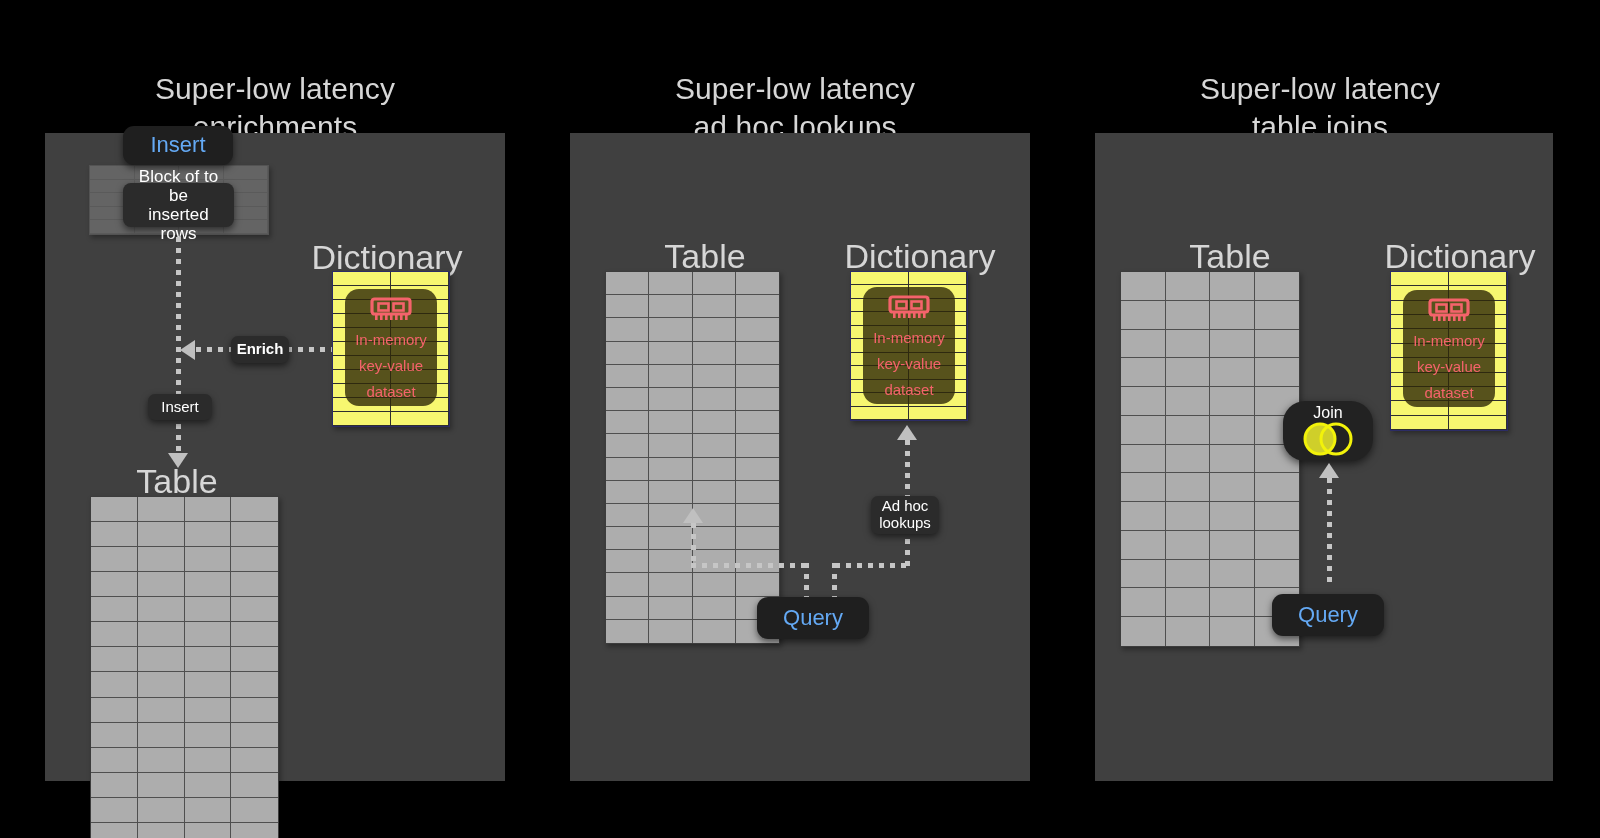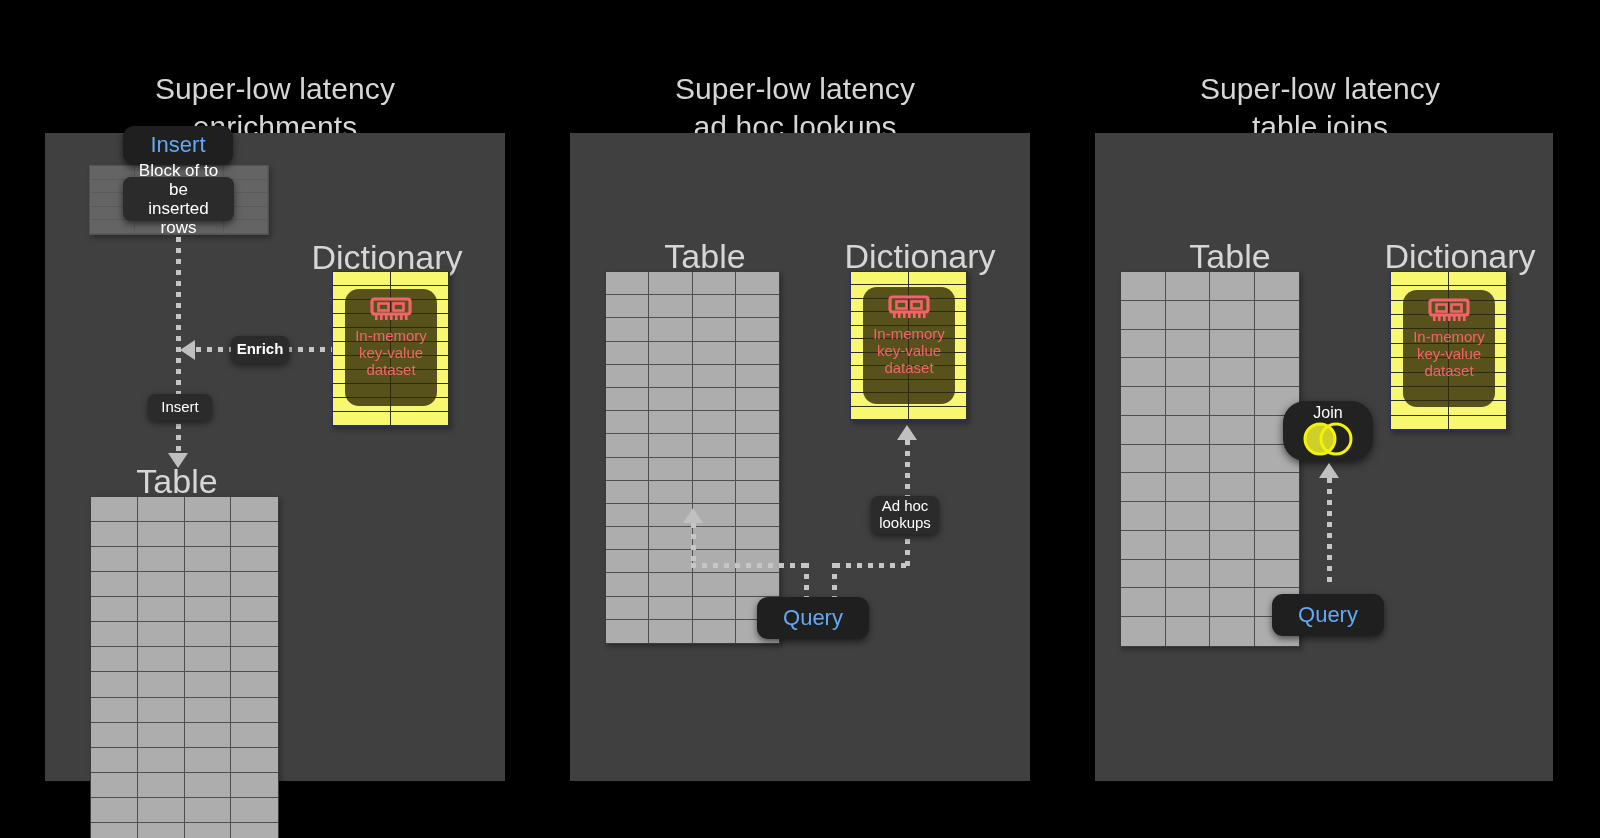--- a/index.html
+++ b/index.html
@@ -68,21 +68,21 @@
   
   .mem-box {
     position: absolute;
     background: rgba(46,40,8,.80);
     border-radius: 14px;
     display: flex; flex-direction: column;
     align-items: center; justify-content: flex-start;
     padding-top: 8px;
   }
   .mem-text {
-    color: #f4636b; font-size: 15px; line-height: 17px;
+    color: #f4636b; font-size: 15px; line-height: 26px;
     text-align: center; white-space: pre-line; margin-top: 4px;
   }
 
   
   .join-badge {
     position: absolute; background: #222; border-radius: 10px;
     box-shadow: 0 3px 8px rgba(0,0,0,.6);
     display:flex; flex-direction: column; align-items:center; justify-content:flex-start;
     padding-top: 3px;
   }
@@ -127,21 +127,21 @@
         <div class="cell lastrow"></div>
         <div class="cell lastrow"></div>
         <div class="cell lastrow"></div>
         <div class="cell lastcol lastrow"></div>
       </div>
 
     <div class="badge blue" style="left:78px; top:-7px; width:110px; height:39px;">
       <span>Insert</span>
     </div>
 
-    <div class="badge mid" style="left:78px; top:44px; width:111px; height:44px; white-space:pre-line;">
+    <div class="badge mid" style="left:78px; top:50px; width:111px; height:44px; white-space:pre-line;">
       <span>Block of to be
 inserted rows</span>
     </div>
 
     <div class="dot-v" style="left:131px; top:104px; height:220px;"></div>
     <div class="arrow down" style="left:123px; top:320px;"></div>
 
     <div class="badge small" style="left:103px; top:261px; width:64px; height:26px;">
       <span>Insert</span>
     </div>

